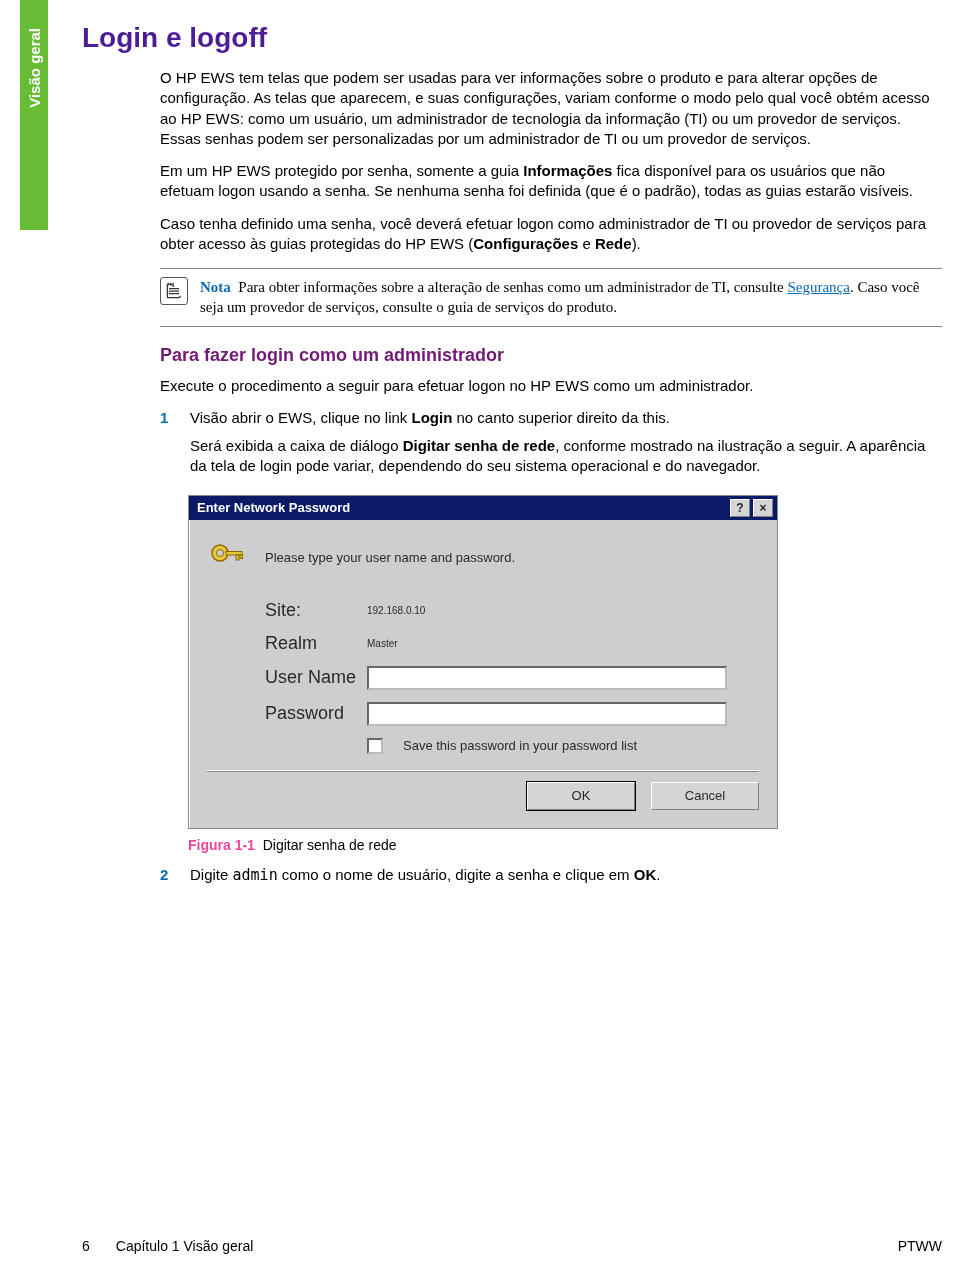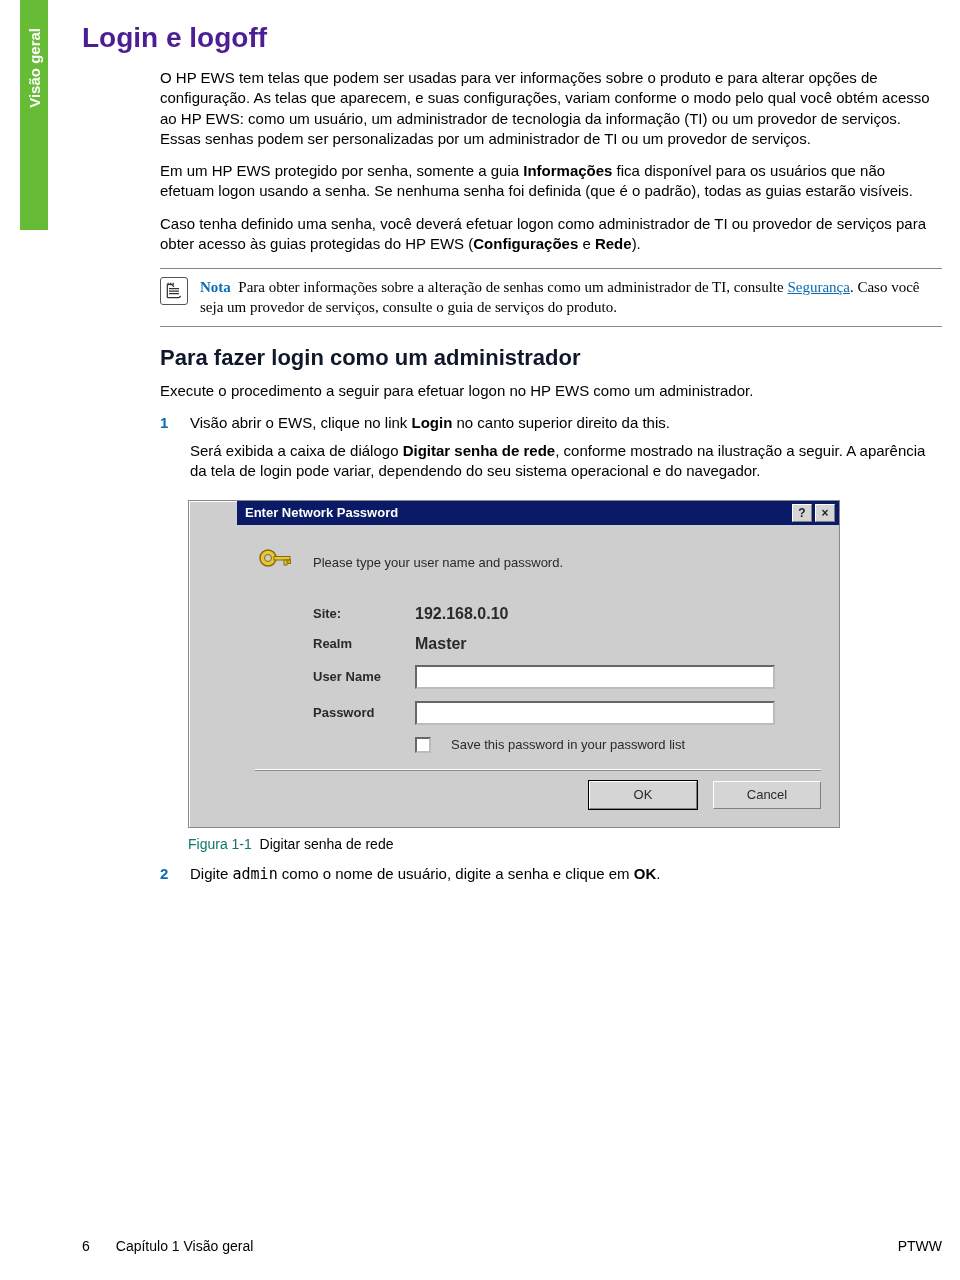--- a/index.html
+++ b/index.html
@@ -65,50 +65,49 @@
     border: 1px solid #555;
     border-radius: 3px;
     font-size: 12px;
     display: flex; align-items: center; justify-content: center;
   }
   .note-icon svg { width: 20px; height: 20px; }
   .note-body { flex: 1; line-height: 1.35; font-size: 15px; }
   .note-body .lead { font-weight: bold; color: #0a6bb5; }
   .note-body a { color: #0a6bb5; text-decoration: underline; }
   h2 {
-    color: #0f172a;
-    font-size: 22px;
+    color: #701a75;
+    font-size: 18px;
     font-weight: bold;
     margin: 18px 0 10px 78px;
   }
   .intro2 { margin: 0 0 12px 78px; line-height: 1.35; }
   .step {
     display: flex;
     gap: 16px;
     margin: 0 0 10px 78px;
     line-height: 1.35;
   }
   .step .num {
     color: #0a6bb5;
     font-weight: bold;
     width: 14px;
     flex: none;
   }
   .step .txt { flex: 1; }
   .step .txt p { margin: 0 0 8px 0; }
   .dialog-wrap { margin-left: 106px; margin-bottom: 8px; }
   .dialog {
-    width: 652px;
+    width: 590px;
     background: #cecece;
     border: 1px solid #888;
     font-family: Tahoma, Arial, sans-serif;
     font-size: 13px;
     color: #2a2a2a;
     box-shadow: 1px 1px 0 #fff inset;
-    padding-left: 48px;
   }
   .titlebar {
     background: #0a1a66;
     color: #fff;
     display: flex;
     align-items: center;
     justify-content: space-between;
     padding: 3px 4px 3px 8px;
     font-weight: bold;
     font-size: 13px;
@@ -135,25 +134,24 @@
   .key-icon {
     width: 40px; height: 40px;
     flex: none;
     margin-right: 18px;
   }
   .key-icon svg { width: 40px; height: 40px; }
   .prompt-text { font-size: 13px; }
   .lbl {
     width: 112px;
     flex: none;
-    font-size: 13px;
-    font-weight: bold;
+    font-size: 18px;
   }
   .lbl.indent { margin-left: 58px; width: 102px; }
-  .val { font-size: 16px; font-weight: bold; }
+  .val { font-size: 10px; }
   .dlg-input {
     flex: 1;
     max-width: 360px;
     height: 24px;
     background: #fff;
     border: 2px inset #bbb;
     padding: 2px 4px;
     font-size: 13px;
   }
   .chk-row {
@@ -190,21 +188,21 @@
     display: flex; align-items: center; justify-content: center;
     font-size: 13px;
     cursor: pointer;
     box-shadow: 0 0 0 1px #000;
   }
   .btn.cancel { box-shadow: none; }
   .figure-caption {
     margin: 8px 0 12px 106px;
     font-size: 14px;
   }
-  .figure-caption .figlead { color: #0f766e; font-weight: normal; }
+  .figure-caption .figlead { color: #ec4899; font-weight: bold; }
   .footer {
     position: absolute;
     left: 82px;
     right: 18px;
     bottom: 26px;
     display: flex;
     justify-content: space-between;
     font-size: 14px;
   }
   .footer .left { display: flex; gap: 26px; }

